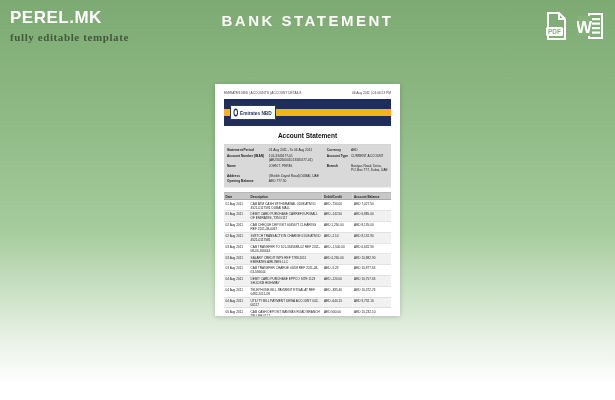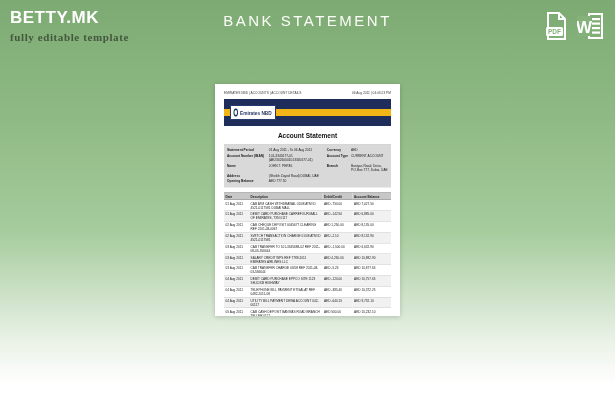--- a/index.html
+++ b/index.html
@@ -9,21 +9,21 @@
     background: linear-gradient(180deg, #7daa72 0%, #8fba85 30%, #a6cc9d 58%, #e9f1e6 85%, #ffffff 96%);
     position: relative;
   }
 
   
   .brand { position: absolute; left: 10px; top: 8px; color: #ffffff;
            font-size: 17px; font-weight: bold; letter-spacing: 0.5px; }
   .tagline { position: absolute; left: 10px; top: 31px; color: #44573f;
              font-size: 11px; font-weight: bold; letter-spacing: 0.6px; font-family: Liberation Serif, serif; }
   .page-title { position: absolute; left: 0; right: 0; top: 12px; text-align: center;
-                color: #fdfdfa; font-size: 15px; font-weight: normal; letter-spacing: 2.5px; }
+                color: #fdfdfa; font-size: 15px; font-weight: bold; letter-spacing: 2.5px; }
   .dl-icons { position: absolute; right: 12px; top: 12px; display: flex; gap: 9px; }
   .dl-icons svg { display: block; }
 
   
   .doc-wrap { position: absolute; left: 215px; top: 84px; width: 185px; height: 232px;
               background: #ffffff; box-shadow: 0 1px 5px rgba(0,0,0,0.18); overflow: hidden; }
   .doc { width: 370px; height: 464px; transform: scale(0.5); transform-origin: 0 0;
          padding: 14px 18px 10px 18px; background: #ffffff; color: #222; }
 
   .doc-meta { display: flex; justify-content: space-between; font-size: 6.5px;
@@ -58,21 +58,21 @@
                 border-top: 1px solid #888; border-bottom: 1px solid #888; }
   table.tx td { padding: 2.5px 3px; border-bottom: 1px solid #cccccc; vertical-align: top; }
   table.tx tr:nth-child(even) td { background: #f1f1f1; }
   table.tx tr:last-child td { border-bottom: 2px solid #555; }
   .col-date { width: 15%; } .col-desc { width: 44%; }
   .col-amt { width: 18%; } .col-bal { width: 23%; }
 </style>
 </head>
 <body>
 
-<div class="brand">BETTY.MK</div>
+<div class="brand">PEREL.MK</div>
 <div class="tagline">fully editable template</div>
 <div class="page-title">BANK STATEMENT</div>
 
 <div class="dl-icons">
   <span title="">
     <svg width="24" height="28" viewBox="0 0 24 28">
       <path d="M4 1 h11 l6 6 v20 h-17 z" fill="none" stroke="#ffffff" stroke-width="2"></path>
       <path d="M15 1 v6 h6" fill="none" stroke="#ffffff" stroke-width="2"></path>
       <rect x="2" y="15" width="17" height="9" rx="1.5" fill="#ffffff"></rect>
       <text x="10.5" y="22" text-anchor="middle" font-size="6.5" font-family="Liberation Sans, sans-serif" font-weight="bold" fill="#85b27b">PDF</text>

